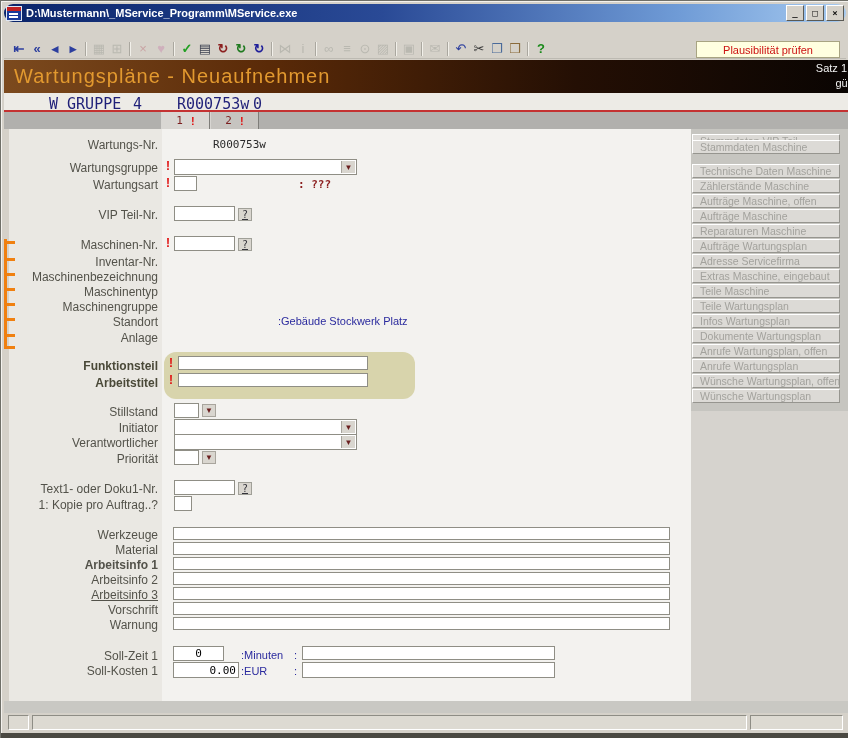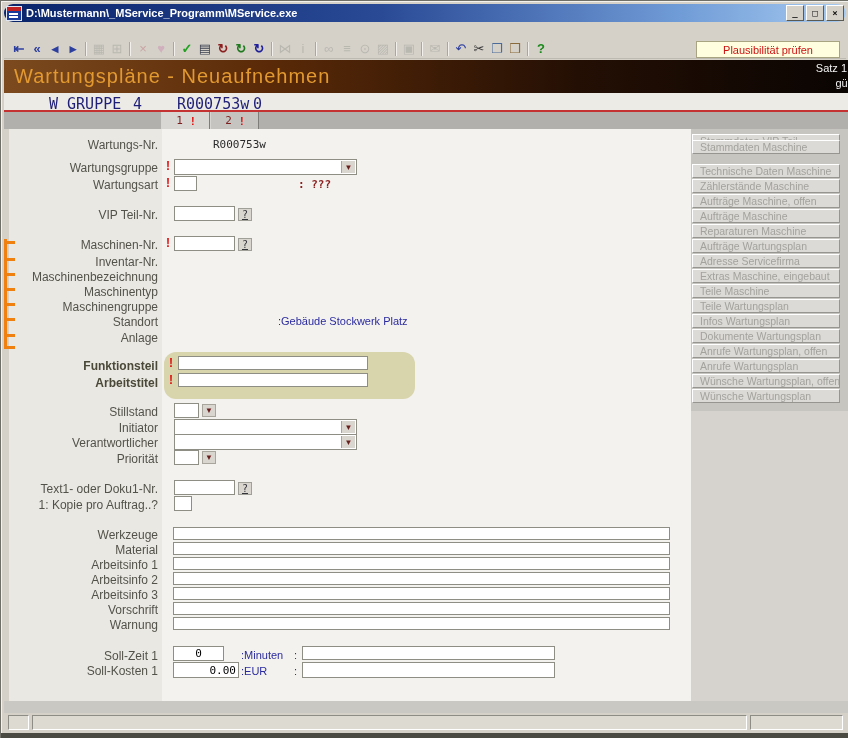--- a/index.html
+++ b/index.html
@@ -198,23 +198,23 @@
   <div class="lbl" style="top:358px;font-weight:bold;color:#4a4938;">Funktionsteil</div>
   <div class="lbl" style="top:375px;font-weight:bold;color:#4a4938;">Arbeitstitel</div>
   <div class="lbl" style="top:404px;">Stillstand</div>
   <div class="lbl" style="top:420px;">Initiator</div>
   <div class="lbl" style="top:435px;">Verantwortlicher</div>
   <div class="lbl" style="top:451px;">Priorität</div>
   <div class="lbl" style="top:481px;">Text1- oder Doku1-Nr.</div>
   <div class="lbl" style="top:497px;">1: Kopie pro Auftrag..?</div>
   <div class="lbl" style="top:527px;">Werkzeuge</div>
   <div class="lbl" style="top:542px;">Material</div>
-  <div class="lbl" style="top:557px;">Arbeitsinfo 1</div>
+  <div class="lbl" style="top:557px;font-weight:bold;">Arbeitsinfo 1</div>
   <div class="lbl" style="top:572px;">Arbeitsinfo 2</div>
-  <div class="lbl" style="top:587px;">Arbeitsinfo 3</div>
+  <div class="lbl" style="top:587px;text-decoration:underline;">Arbeitsinfo 3</div>
   <div class="lbl" style="top:602px;">Vorschrift</div>
   <div class="lbl" style="top:617px;">Warnung</div>
   <div class="lbl" style="top:648px;">Soll-Zeit 1</div>
   <div class="lbl" style="top:663px;">Soll-Kosten 1</div>
 
   <div class="abs mono" style="left:173px;top:137px;font-size:11px;color:#2a2a2a;">R000753w</div>
 
   <span class="req" style="top:158px;">!</span>
   <div class="combo" style="left:173px;top:158px;width:183px;height:16px;">
     <span class="arr">▼</span>

